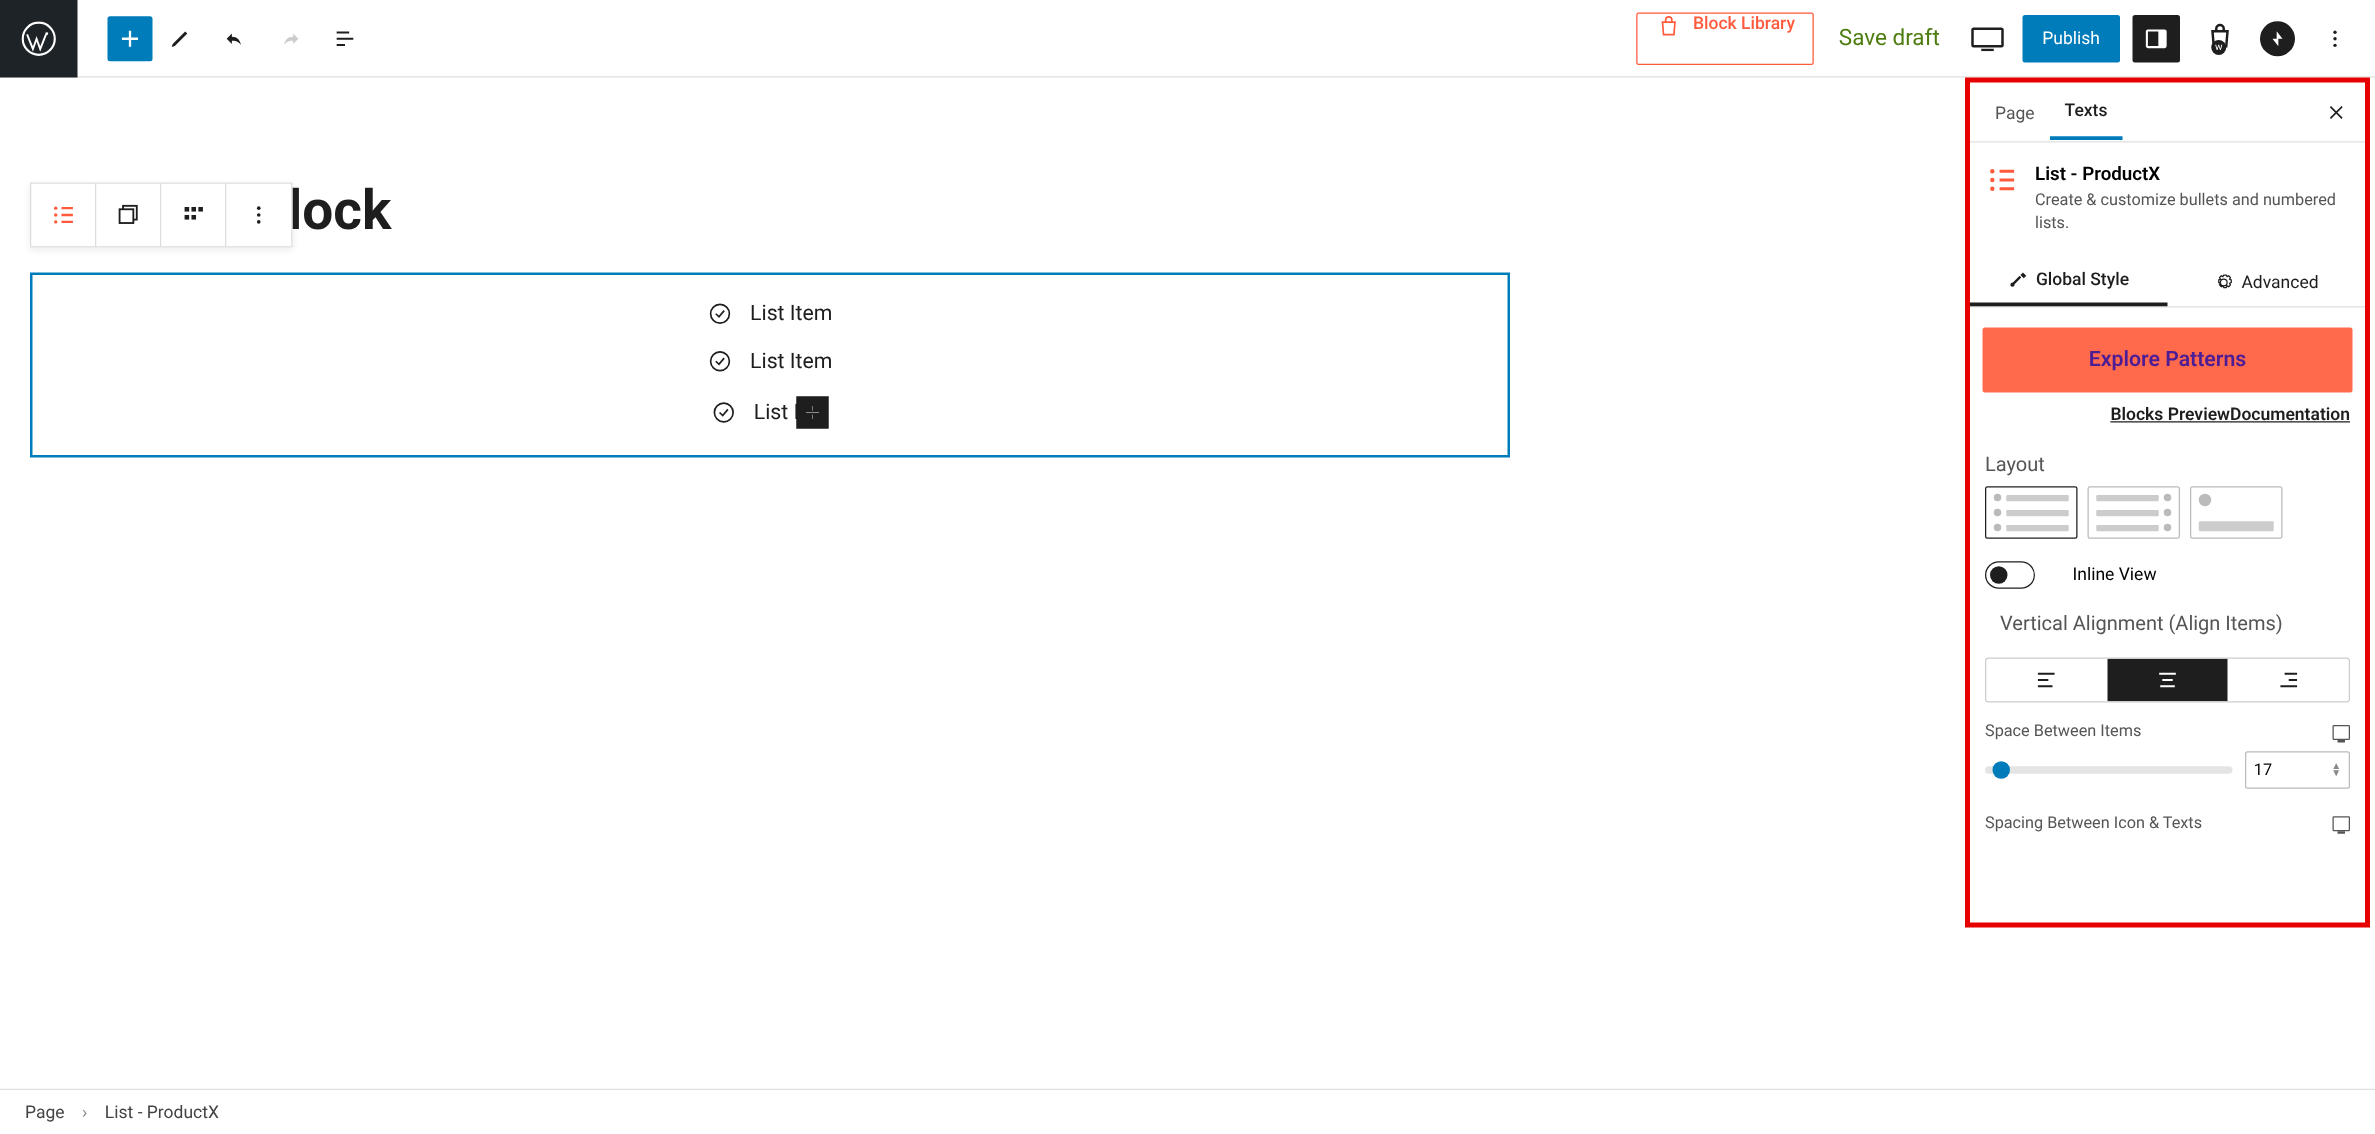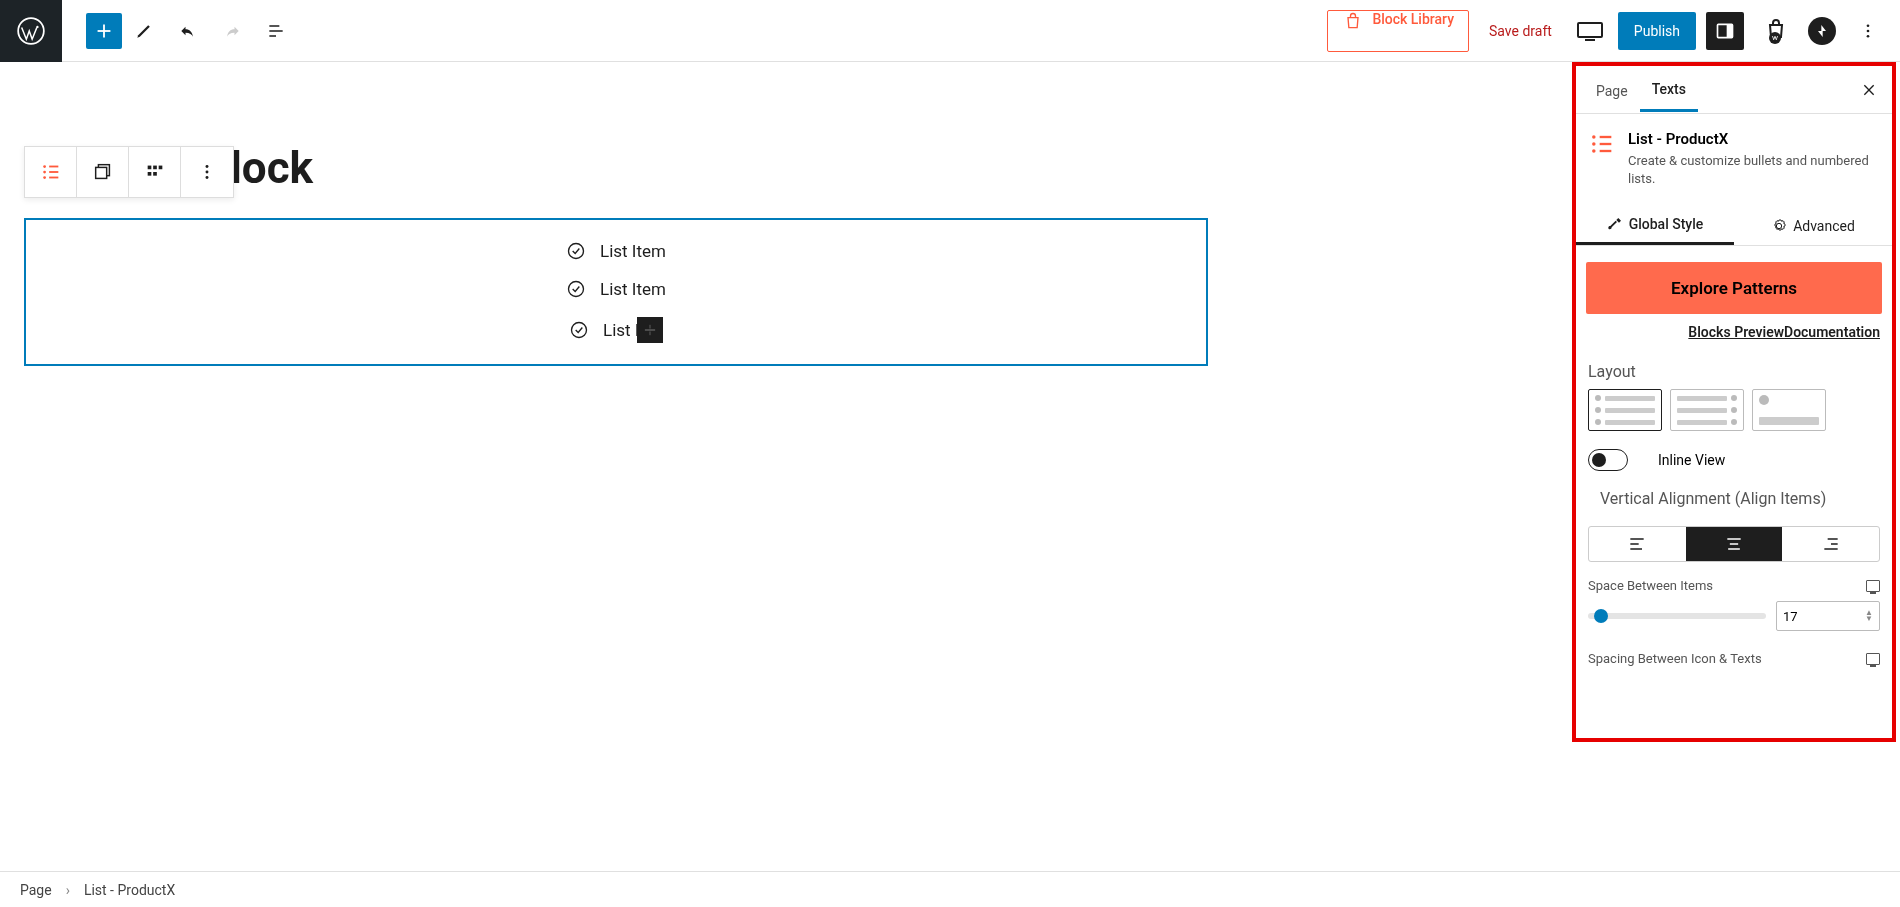--- a/index.html
+++ b/index.html
@@ -8,21 +8,21 @@
   
   .topbar { height: 62px; display: flex; align-items: center; border-bottom: 1px solid #e0e0e0; }
   .wp-logo { width: 62px; height: 62px; background: #1d2327; display: flex; align-items: center; justify-content: center; }
   .wp-logo svg { width: 28px; height: 28px; fill: #fff; }
   .add-block { width: 36px; height: 36px; background: #007cba; margin-left: 24px; display: flex; align-items: center; justify-content: center; border-radius: 2px; cursor: pointer; }
   .add-block svg { fill: #fff; }
   .tb-btn { width: 44px; height: 44px; display: flex; align-items: center; justify-content: center; cursor: pointer; color: #1e1e1e; }
   .tb-btn.disabled { color: #ccc; }
   .topbar-right { margin-left: auto; display: flex; align-items: center; gap: 10px; padding-right: 10px; }
   .block-library-btn { height: 42px; padding: 0 14px; border: 1px solid #ff5a3c; color: #ff5a3c; display: flex; gap: 8px; font-size: 14px; font-weight: 500; border-radius: 2px; cursor: pointer; background:#fff;}
-  .save-draft { color: #b91c1c; font-size: 14px; cursor: pointer; padding: 0 10px; }
+  .save-draft { color: #4d7c0f; font-size: 18px; cursor: pointer; padding: 0 10px; }
   .preview-btn { width: 36px; height: 36px; display: flex; align-items: center; justify-content: center; cursor: pointer; }
   .publish-btn { height: 38px; padding: 0 16px; background: #007cba; color: #fff; border: none; font-size: 14px; border-radius: 2px; cursor: pointer; }
   .icon-btn-dark { width: 38px; height: 38px; background: #1e1e1e; display: flex; align-items: center; justify-content: center; border-radius: 2px; cursor: pointer; }
   .icon-btn-dark svg { fill: #fff; }
   .round-circle-btn { width: 28px; height: 28px; border-radius: 50%; background: #1e1e1e; display:flex; align-items:center; justify-content:center; cursor:pointer; color:#fff;}
 
   
   .canvas { position: relative; padding: 80px 24px 0 24px; height: calc(100% - 62px - 36px); }
   .page-title { font-size: 44px; font-weight: 700; color: #1e1e1e; margin-bottom: 24px; }
   .block-outline { border: 2px solid #007cba; min-height: 110px; padding: 12px 0; display:flex; flex-direction:column; align-items:center; justify-content:center;}
@@ -48,21 +48,21 @@
   .sb-blockinfo { display:flex; padding:16px 12px 18px; gap:12px;}
   .sb-blockinfo .ic{width:28px;height:28px; flex-shrink:0;}
   .sb-blockinfo h3{font-size:15px; font-weight:600; margin-bottom:4px;}
   .sb-blockinfo p{font-size:13px; color:#555; line-height:1.4;}
 
   .sb-subtabs { display:flex; border-bottom:1px solid #e0e0e0;}
   .sb-subtab { flex:1; padding:10px 0; text-align:center; font-size:14px; display:flex; gap:6px; align-items:center; justify-content:center; cursor:pointer; color:#1e1e1e;}
   .sb-subtab.active { border-bottom:3px solid #1e1e1e; font-weight:500;}
   .sb-subtab svg{width:16px;height:16px;}
 
-  .explore-btn { margin:16px 10px 10px; background:#ff6a4d; color:#000000; height:52px; display:flex; align-items:center; justify-content:center; font-weight:600; font-size:17px; border-radius:2px; cursor:pointer;}
+  .explore-btn { margin:16px 10px 10px; background:#ff6a4d; color:#4c1d95; height:52px; display:flex; align-items:center; justify-content:center; font-weight:600; font-size:17px; border-radius:2px; cursor:pointer;}
   .sb-links { display:flex; justify-content:flex-end; padding:0 12px 14px; font-size:14px;}
   .sb-links a{color:#1e1e1e; text-decoration:underline; font-weight:600; cursor:pointer;}
 
   .sb-sec { padding:8px 12px 4px; }
   .sb-sec-label { font-size:16px; color:#555; margin-bottom:8px;}
   .layout-opts { display:flex; gap:8px;}
   .layout-opt { width:74px; height:42px; border:1px solid #bbb; border-radius:2px; padding:5px 6px; display:flex; flex-direction:column; justify-content:space-between; cursor:pointer;}
   .layout-opt.selected { border:1.5px solid #1e1e1e;}
   .lo-row { display:flex; align-items:center; gap:4px;}
   .lo-dot{width:6px;height:6px;border-radius:50%;background:#bbb;}
@@ -77,21 +77,21 @@
 
   .valign-row{display:flex;margin:6px 12px;border:1px solid #ccc;border-radius:3px;overflow:hidden;}
   .valign-btn{flex:1;height:34px;display:flex;align-items:center;justify-content:center;cursor:pointer;}
   .valign-btn.active{background:#1e1e1e;color:#fff;}
   .valign-btn svg{width:20px;height:20px;}
 
   .space-row{display:flex;align-items:center;justify-content:space-between;padding:10px 12px 4px;font-size:13px;color:#555;}
   .space-controls{display:flex;align-items:center;gap:10px;padding:4px 12px 10px;}
   .slider{flex:1;position:relative;height:6px;background:#e4e4e4;border-radius:3px;}
   .slider .thumb{width:14px;height:14px;border-radius:50%;background:#007cba;position:absolute;top:-4px;left:6px;cursor:pointer;}
-  .num-input{width:104px;height:30px;border:1px solid #bbb;border-radius:2px;display:flex;align-items:center;padding:0 6px;font-size:13px;justify-content:space-between;}
+  .num-input{width:84px;height:30px;border:1px solid #bbb;border-radius:2px;display:flex;align-items:center;padding:0 6px;font-size:13px;justify-content:space-between;}
   .num-input .spinners{display:flex;flex-direction:column;font-size:8px;line-height:6px;color:#888;}
 
   
   .footer-crumb{position:absolute;bottom:0;left:0;right:0;height:36px;border-top:1px solid #e0e0e0;display:flex;align-items:center;padding:0 20px;gap:14px;font-size:14px;color:#444; background:#fff;}
   .footer-crumb .sep{color:#888;}
 
   .dev-icon{width:14px;height:12px;border:1.5px solid #555;border-radius:1px;position:relative;}
   .dev-icon:after{content:'';position:absolute;bottom:-3px;left:3px;right:3px;height:1.5px;background:#555;}
 
   .shop-icon{position:relative;width:22px;height:20px;}

